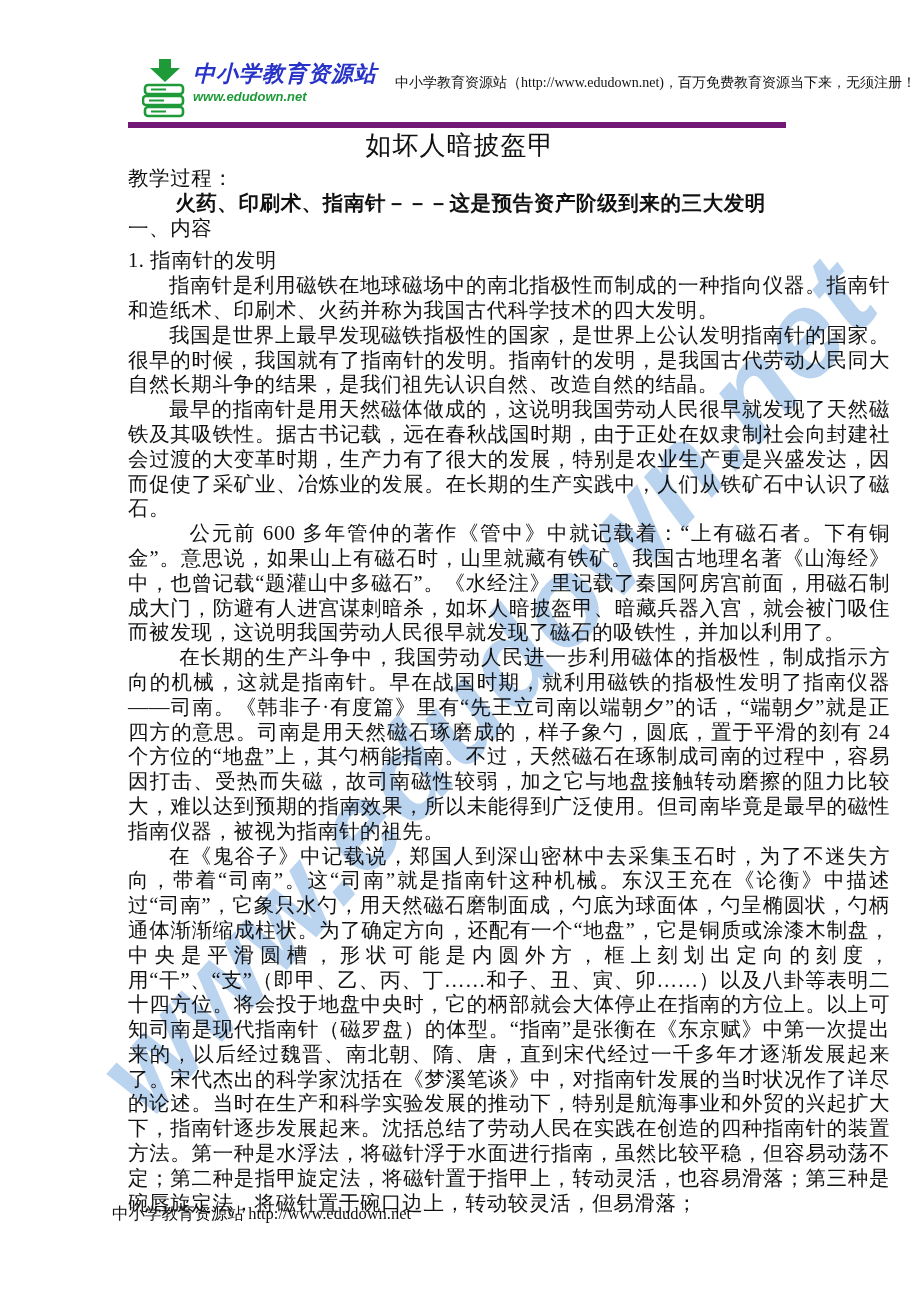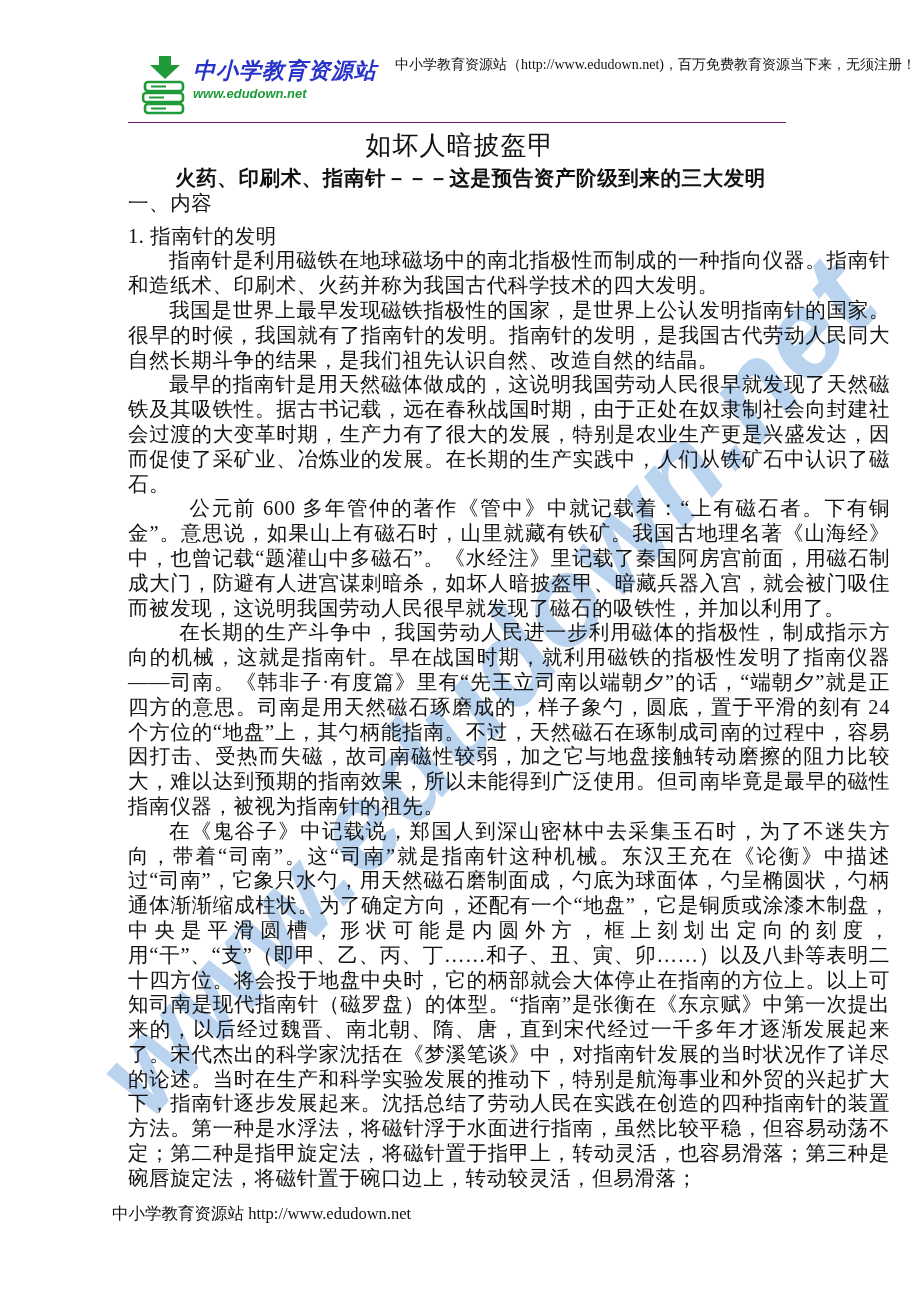--- a/index.html
+++ b/index.html
@@ -27,23 +27,23 @@
     white-space:nowrap;
     z-index:0;
     user-select:none;
   }
   .content{position:absolute;inset:0;z-index:1;}
   
   .header{
     position:absolute;
     left:128px;top:56px;
     width:658px;height:66px;
-    border-bottom:1px solid #701a75;
+    border-bottom:6px solid #701a75;
     display:flex;
-    align-items:flex-start;
+    align-items:center;
   }
   .logo{display:flex;align-items:flex-start;padding-left:14px;}
   .logo-icon{width:46px;height:60px;flex:0 0 auto;}
   .logo-textcol{margin-left:5px;display:flex;flex-direction:column;}
   .brand{
     font-size:22px;font-weight:bold;font-style:italic;
     letter-spacing:1px;
     line-height:30px;
     color:#2833c8;
     white-space:nowrap;
@@ -126,20 +126,21 @@
           <div class="brand">中小学教育资源站</div>
           <div class="brand-url">www.edudown.net</div>
         </div>
       </div>
       <div class="tagline">中小学教育资源站（http://www.edudown.net)，百万免费教育资源当下来，无须注册！</div>
     </div>
 
     <h1 class="title">如坏人暗披盔甲</h1>
 
     <div class="bodytext">
+      <p class="ind-0">教学过程：</p>
       <p class="ind-23">火药、印刷术、指南针－－－这是预告资产阶级到来的三大发明</p>
       <p class="ind-0">一、内容</p>
       <p class="ind-0 gap-top">1. 指南针的发明</p>
       <p class="ind-2">指南针是利用磁铁在地球磁场中的南北指极性而制成的一种指向仪器。指南针和造纸术、印刷术、火药并称为我国古代科学技术的四大发明。</p>
       <p class="ind-2">我国是世界上最早发现磁铁指极性的国家，是世界上公认发明指南针的国家。很早的时候，我国就有了指南针的发明。指南针的发明，是我国古代劳动人民同大自然长期斗争的结果，是我们祖先认识自然、改造自然的结晶。</p>
       <p class="ind-2">最早的指南针是用天然磁体做成的，这说明我国劳动人民很早就发现了天然磁铁及其吸铁性。据古书记载，远在春秋战国时期，由于正处在奴隶制社会向封建社会过渡的大变革时期，生产力有了很大的发展，特别是农业生产更是兴盛发达，因而促使了采矿业、冶炼业的发展。在长期的生产实践中，人们从铁矿石中认识了磁石。</p>
       <p class="ind-3">公元前 600 多年管仲的著作《管中》中就记载着：“上有磁石者。下有铜金”。意思说，如果山上有磁石时，山里就藏有铁矿。我国古地理名著《山海经》中，也曾记载“题灌山中多磁石”。《水经注》里记载了秦国阿房宫前面，用磁石制成大门，防避有人进宫谋刺暗杀，如坏人暗披盔甲、暗藏兵器入宫，就会被门吸住而被发现，这说明我国劳动人民很早就发现了磁石的吸铁性，并加以利用了。</p>
       <p class="ind-25">在长期的生产斗争中，我国劳动人民进一步利用磁体的指极性，制成指示方向的机械，这就是指南针。早在战国时期，就利用磁铁的指极性发明了指南仪器——司南。《韩非子·有度篇》里有“先王立司南以端朝夕”的话，“端朝夕”就是正四方的意思。司南是用天然磁石琢磨成的，样子象勺，圆底，置于平滑的刻有 24 个方位的“地盘”上，其勺柄能指南。不过，天然磁石在琢制成司南的过程中，容易因打击、受热而失磁，故司南磁性较弱，加之它与地盘接触转动磨擦的阻力比较大，难以达到预期的指南效果，所以未能得到广泛使用。但司南毕竟是最早的磁性指南仪器，被视为指南针的祖先。</p>
       <p class="ind-2">在《鬼谷子》中记载说，郑国人到深山密林中去采集玉石时，为了不迷失方向，带着“司南”。这“司南”就是指南针这种机械。东汉王充在《论衡》中描述过“司南”，它象只水勺，用天然磁石磨制面成，勺底为球面体，勺呈椭圆状，勺柄通体渐渐缩成柱状。为了确定方向，还配有一个“地盘”，它是铜质或涂漆木制盘，中央是平滑圆槽，形状可能是内圆外方，框上刻划出定向的刻度，用“干”、“支”（即甲、乙、丙、丁……和子、丑、寅、卯……）以及八卦等表明二十四方位。将会投于地盘中央时，它的柄部就会大体停止在指南的方位上。以上可知司南是现代指南针（磁罗盘）的体型。“指南”是张衡在《东京赋》中第一次提出来的，以后经过魏晋、南北朝、隋、唐，直到宋代经过一千多年才逐渐发展起来了。宋代杰出的科学家沈括在《梦溪笔谈》中，对指南针发展的当时状况作了详尽的论述。当时在生产和科学实验发展的推动下，特别是航海事业和外贸的兴起扩大下，指南针逐步发展起来。沈括总结了劳动人民在实践在创造的四种指南针的装置方法。第一种是水浮法，将磁针浮于水面进行指南，虽然比较平稳，但容易动荡不定；第二种是指甲旋定法，将磁针置于指甲上，转动灵活，也容易滑落；第三种是碗唇旋定法，将磁针置于碗口边上，转动较灵活，但易滑落；</p>
     </div>

